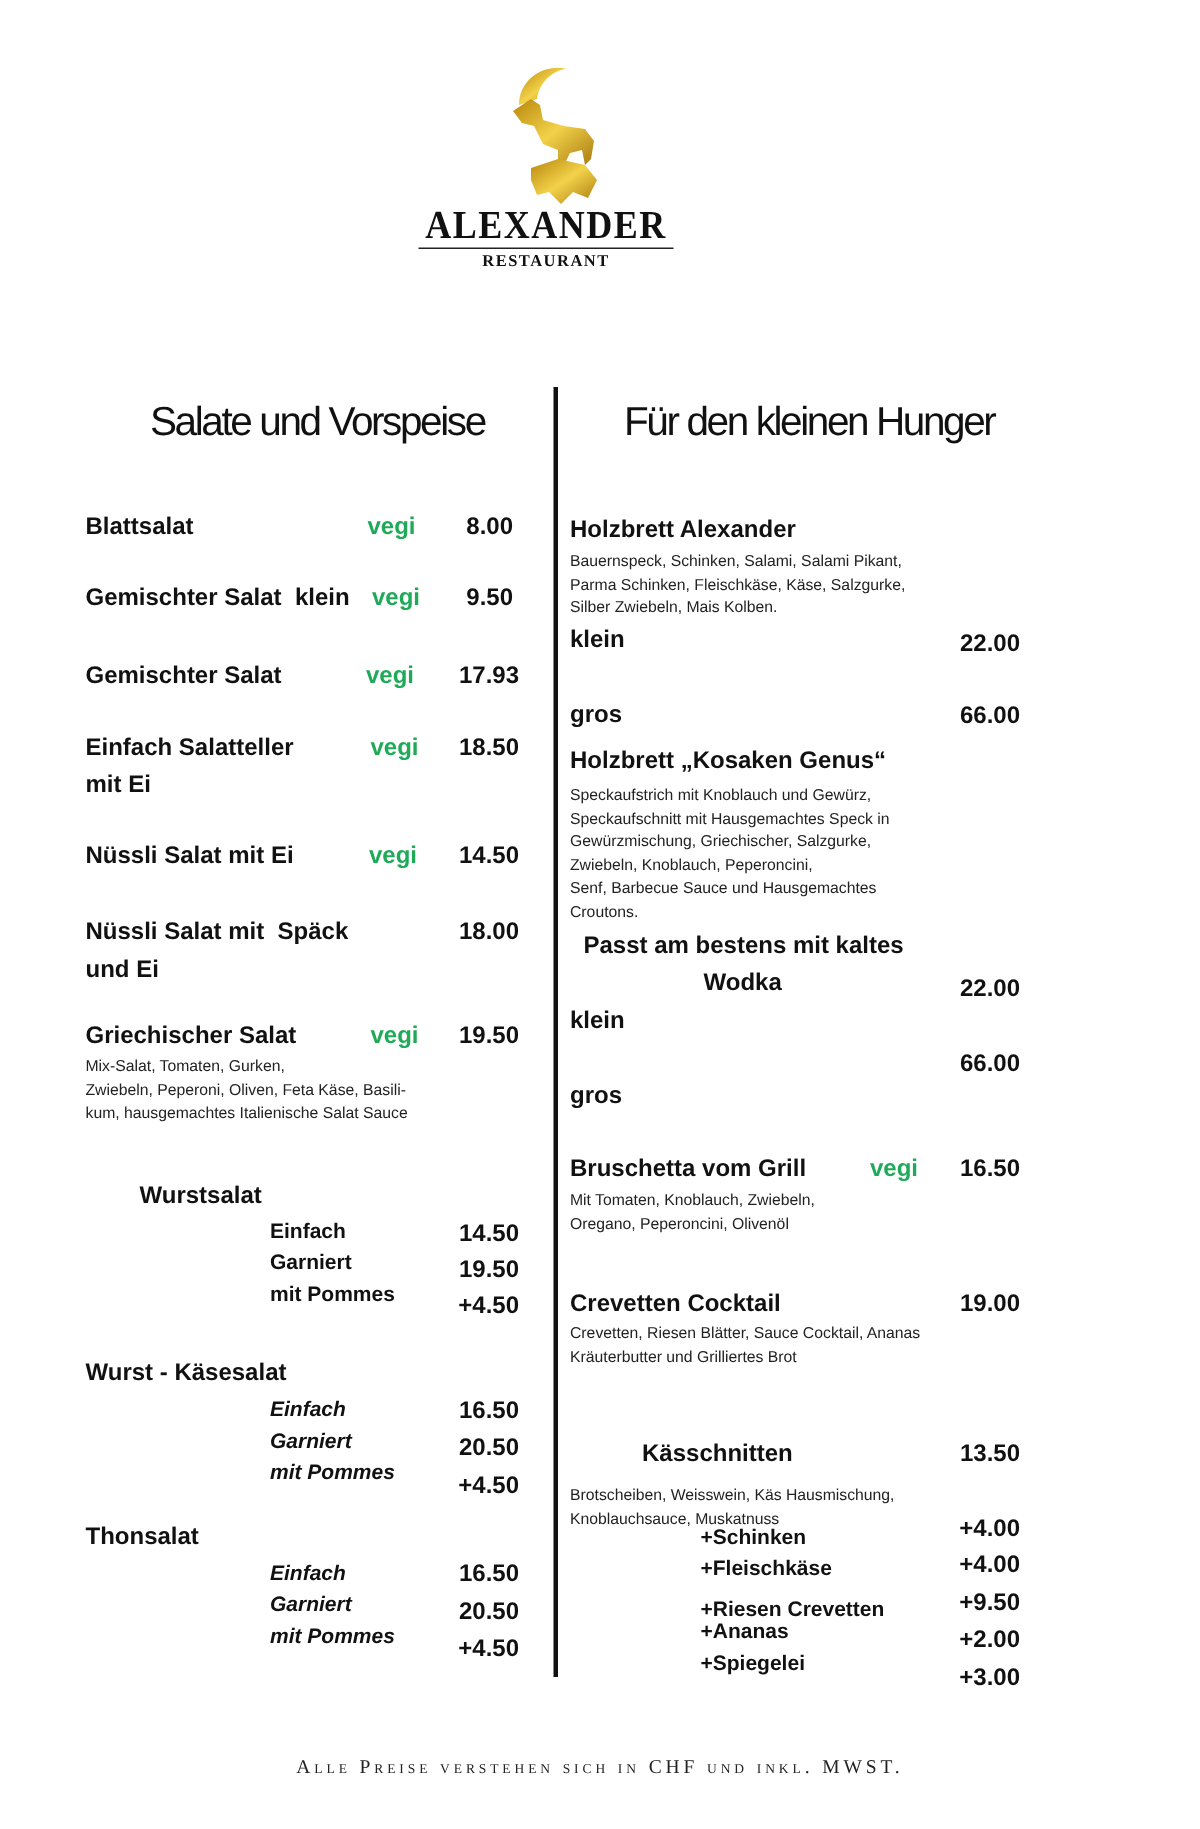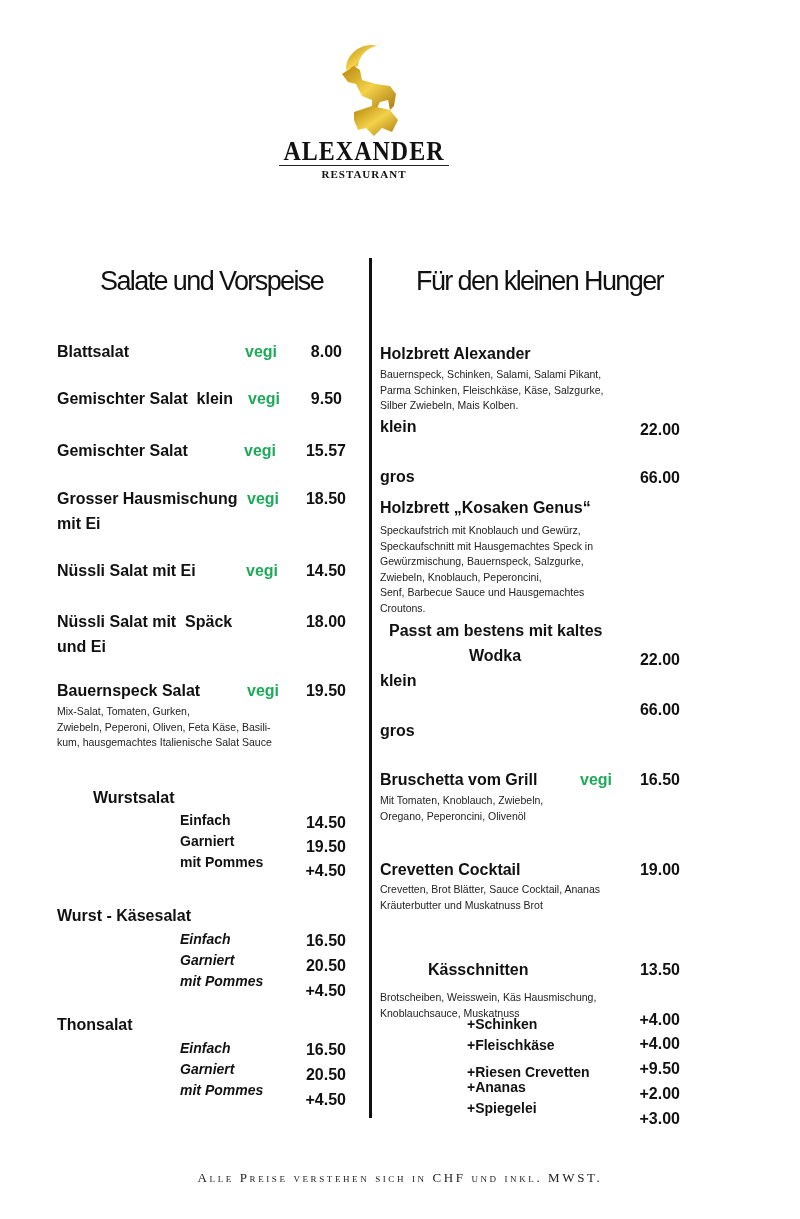--- a/index.html
+++ b/index.html
@@ -55,36 +55,36 @@
 <div class="abs item-name" style="left:57px; top:343px;">Blattsalat</div>
 <div class="abs vegi" style="left:245px; top:343px;">vegi</div>
 <div class="abs price" style="left:296px; width:46px; top:343px;">8.00</div>
 
 <div class="abs item-name" style="left:57px; top:390px; white-space:pre;">Gemischter Salat  klein</div>
 <div class="abs vegi" style="left:248px; top:390px;">vegi</div>
 <div class="abs price" style="left:296px; width:46px; top:390px;">9.50</div>
 
 <div class="abs item-name" style="left:57px; top:442px;">Gemischter Salat</div>
 <div class="abs vegi" style="left:244px; top:442px;">vegi</div>
-<div class="abs price" style="left:296px; width:50px; top:442px;">15.57</div>
+<div class="abs price" style="left:296px; width:50px; top:442px;">17.93</div>
 
-<div class="abs item-name" style="left:57px; top:490px;">Grosser Hausmischung</div>
+<div class="abs item-name" style="left:57px; top:490px;">Einfach Salatteller</div>
 <div class="abs item-name" style="left:57px; top:515px;">mit Ei</div>
 <div class="abs vegi" style="left:247px; top:490px;">vegi</div>
 <div class="abs price" style="left:296px; width:50px; top:490px;">18.50</div>
 
 <div class="abs item-name" style="left:57px; top:562px;">Nüssli Salat mit Ei</div>
 <div class="abs vegi" style="left:246px; top:562px;">vegi</div>
 <div class="abs price" style="left:296px; width:50px; top:562px;">14.50</div>
 
 <div class="abs item-name" style="left:57px; top:613px; white-space:pre;">Nüssli Salat mit  Späck</div>
 <div class="abs item-name" style="left:57px; top:638px;">und Ei</div>
 <div class="abs price" style="left:296px; width:50px; top:613px;">18.00</div>
 
-<div class="abs item-name" style="left:57px; top:682px;">Bauernspeck Salat</div>
+<div class="abs item-name" style="left:57px; top:682px;">Griechischer Salat</div>
 <div class="abs vegi" style="left:247px; top:682px;">vegi</div>
 <div class="abs price" style="left:296px; width:50px; top:682px;">19.50</div>
 <div class="abs desc" style="left:57px; top:704px;">
   <div>Mix-Salat, Tomaten, Gurken,</div>
   <div>Zwiebeln, Peperoni, Oliven, Feta Käse, Basili-</div>
   <div>kum, hausgemachtes Italienische Salat Sauce</div>
 </div>
 
 <div class="abs item-name" style="left:57px; top:789px;margin-left:36px;">Wurstsalat</div>
 <div class="abs sub-opt" style="left:180px; top:812px;">Einfach</div>
@@ -120,21 +120,21 @@
 </div>
 <div class="abs item-name" style="left:380px; top:418px;">klein</div>
 <div class="abs price" style="left:630px; width:50px; top:421px;">22.00</div>
 <div class="abs item-name" style="left:380px; top:468px;">gros</div>
 <div class="abs price" style="left:630px; width:50px; top:469px;">66.00</div>
 
 <div class="abs item-name" style="left:380px; top:499px;">Holzbrett „Kosaken Genus“</div>
 <div class="abs desc" style="left:380px; top:523px;">
   <div>Speckaufstrich mit Knoblauch und Gewürz,</div>
   <div>Speckaufschnitt mit Hausgemachtes Speck in</div>
-  <div>Gewürzmischung, Bauernspeck, Salzgurke,</div>
+  <div>Gewürzmischung, Griechischer, Salzgurke,</div>
   <div>Zwiebeln, Knoblauch, Peperoncini,</div>
   <div>Senf, Barbecue Sauce und Hausgemachtes</div>
   <div>Croutons.</div>
 </div>
 <div class="abs item-name" style="left:389px; top:622px;">Passt am bestens mit kaltes</div>
 <div class="abs item-name" style="left:469px; top:647px;">Wodka</div>
 <div class="abs price" style="left:630px; width:50px; top:651px;">22.00</div>
 <div class="abs item-name" style="left:380px; top:672px;">klein</div>
 <div class="abs price" style="left:630px; width:50px; top:701px;">66.00</div>
 <div class="abs item-name" style="left:380px; top:722px;">gros</div>
@@ -143,22 +143,22 @@
 <div class="abs vegi" style="left:580px; top:771px;">vegi</div>
 <div class="abs price" style="left:630px; width:50px; top:771px;">16.50</div>
 <div class="abs desc" style="left:380px; top:793px;">
   <div>Mit Tomaten, Knoblauch, Zwiebeln,</div>
   <div>Oregano, Peperoncini, Olivenöl</div>
 </div>
 
 <div class="abs item-name" style="left:380px; top:861px;">Crevetten Cocktail</div>
 <div class="abs price" style="left:630px; width:50px; top:861px;">19.00</div>
 <div class="abs desc" style="left:380px; top:882px;">
-  <div>Crevetten, Brot Blätter, Sauce Cocktail, Ananas</div>
-  <div>Kräuterbutter und Muskatnuss Brot</div>
+  <div>Crevetten, Riesen Blätter, Sauce Cocktail, Ananas</div>
+  <div>Kräuterbutter und Grilliertes Brot</div>
 </div>
 
 <div class="abs item-name" style="left:380px; top:961px;margin-left:48px;">Kässchnitten</div>
 <div class="abs price" style="left:630px; width:50px; top:961px;">13.50</div>
 <div class="abs desc" style="left:380px; top:990px;">
   <div>Brotscheiben, Weisswein, Käs Hausmischung,</div>
   <div>Knoblauchsauce, Muskatnuss</div>
 </div>
 <div class="abs addon" style="left:467px; top:1016px;">+Schinken</div>
 <div class="abs addon" style="left:467px; top:1037px;">+Fleischkäse</div>

